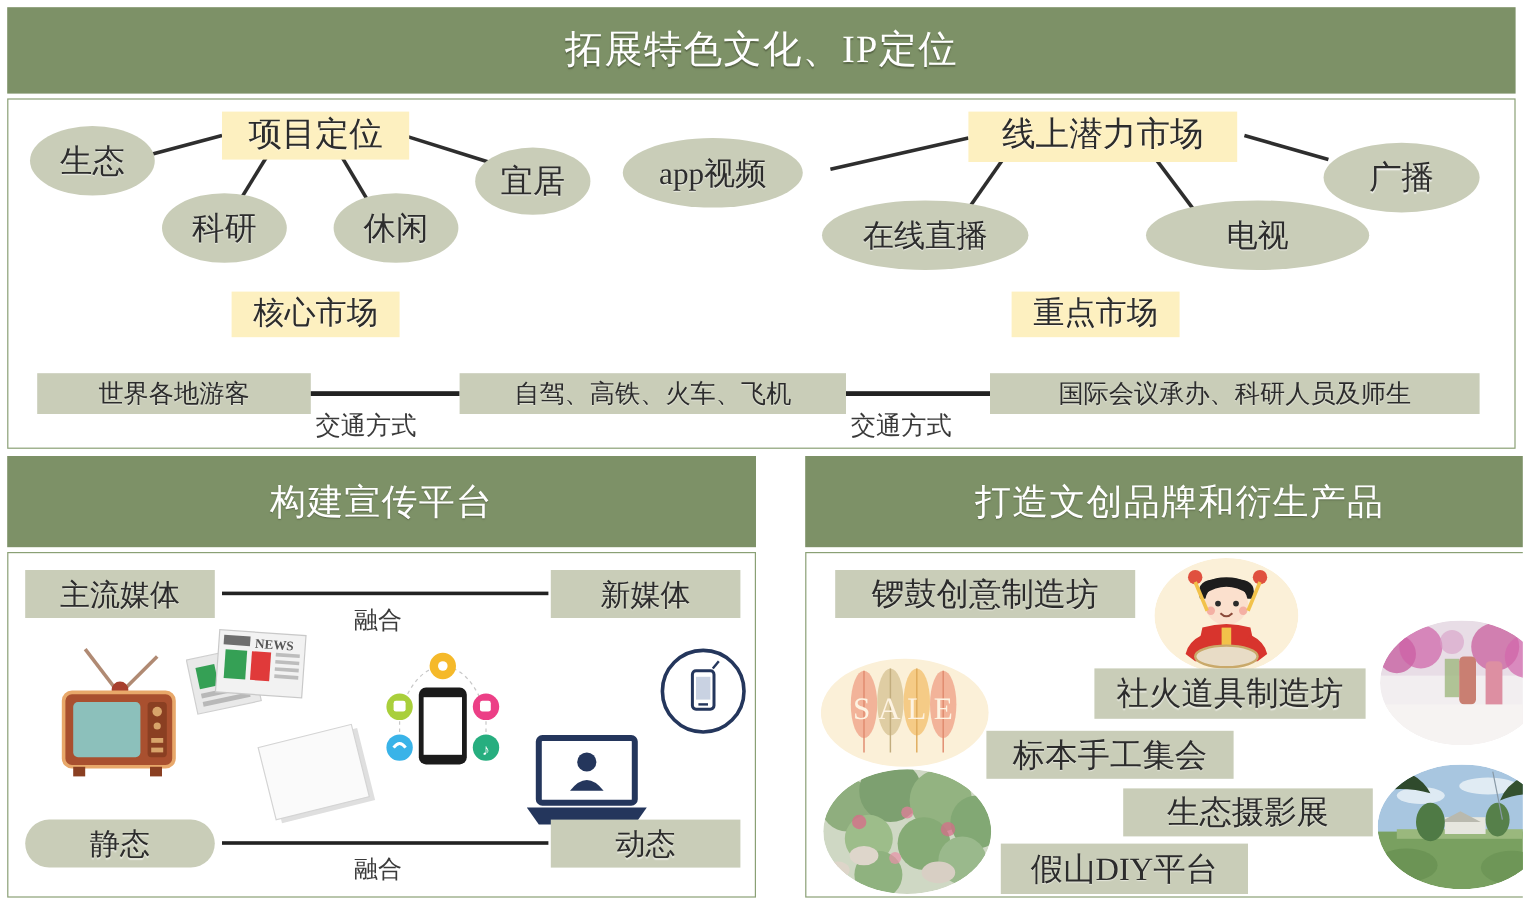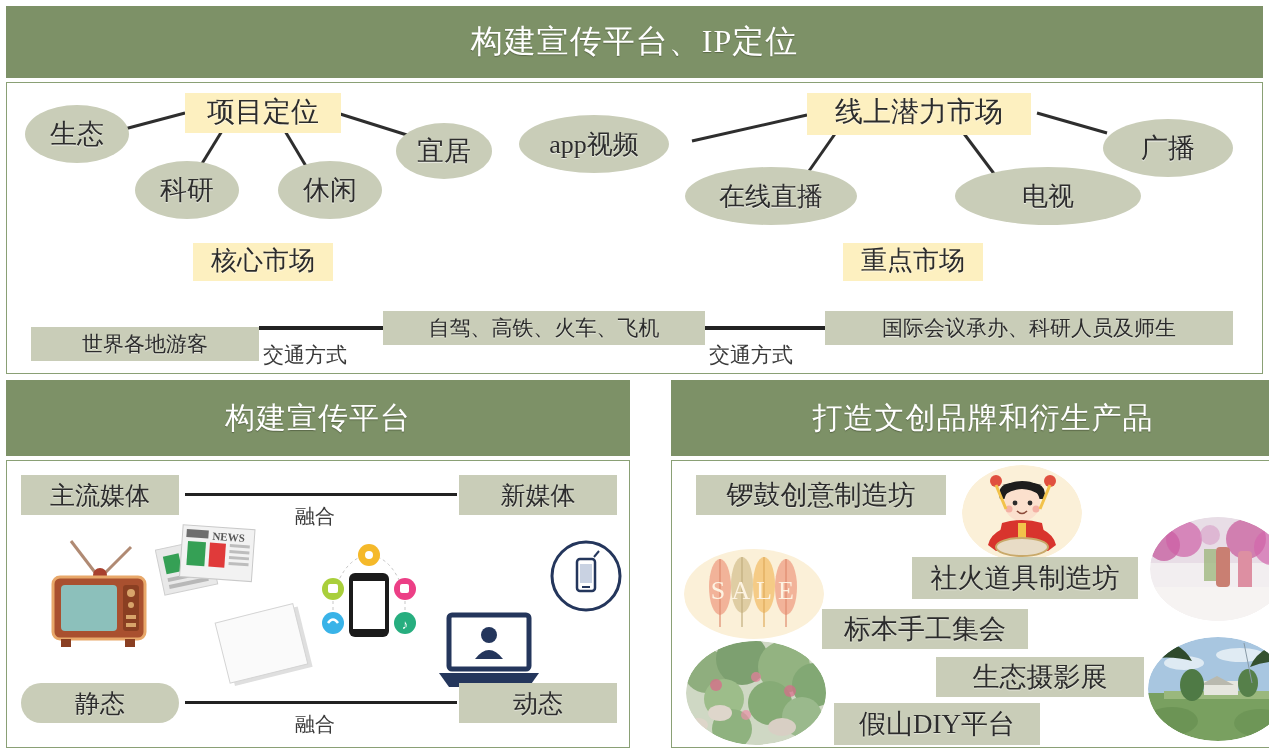--- a/index.html
+++ b/index.html
@@ -78,21 +78,21 @@
   .photo-oval { position:absolute; border-radius:50%; overflow:hidden; }
 
   .svg-abs { position:absolute; }
 </style>
 </head>
 <body>
 
 <div class="page">
 
   <div class="panel" id="top-section">
-    <div class="band" id="top-band">构建宣传平台、IP定位</div>
+    <div class="band" id="top-band">拓展特色文化、IP定位</div>
 
     <div id="top-body">
 
       <svg class="svg-abs" style="left:0;top:0;width:620px;height:190px;">
         <line x1="110" y1="48" x2="178" y2="30" stroke="#2e2e2e" stroke-width="3"></line>
         <line x1="330" y1="30" x2="400" y2="52" stroke="#2e2e2e" stroke-width="3"></line>
         <line x1="215" y1="48" x2="180" y2="105" stroke="#2e2e2e" stroke-width="3"></line>
         <line x1="278" y1="48" x2="312" y2="105" stroke="#2e2e2e" stroke-width="3"></line>
       </svg>
 
@@ -134,21 +134,21 @@
       <div class="oval" style="left:948px; top:84px; width:186px; height:58px; font-size:26px;">
         <span>电视</span>
       </div>
       <div class="oval" style="left:1096px; top:36px; width:130px; height:58px; font-size:27px;">
         <span>广播</span>
       </div>
       <div class="hl" style="left:836px; top:160px; width:140px; height:38px; font-size:26px;">
         <span>重点市场</span>
       </div>
 
-      <div class="tag" style="left:24px; top:228px; width:228px; height:34px; font-size:21px;margin-top:16px;">
+      <div class="tag" style="left:24px; top:228px; width:228px; height:34px; font-size:21px;">
         <span>世界各地游客</span>
       </div>
       <div class="thickline" style="left:252px; top:243px; width:124px;"></div>
       <div class="sublabel" style="left:256px; top:258px; font-size:21px;">
         <span>交通方式</span>
       </div>
 
       <div class="tag" style="left:376px; top:228px; width:322px; height:34px; font-size:21px;">
         <span>自驾、高铁、火车、飞机</span>
       </div>

